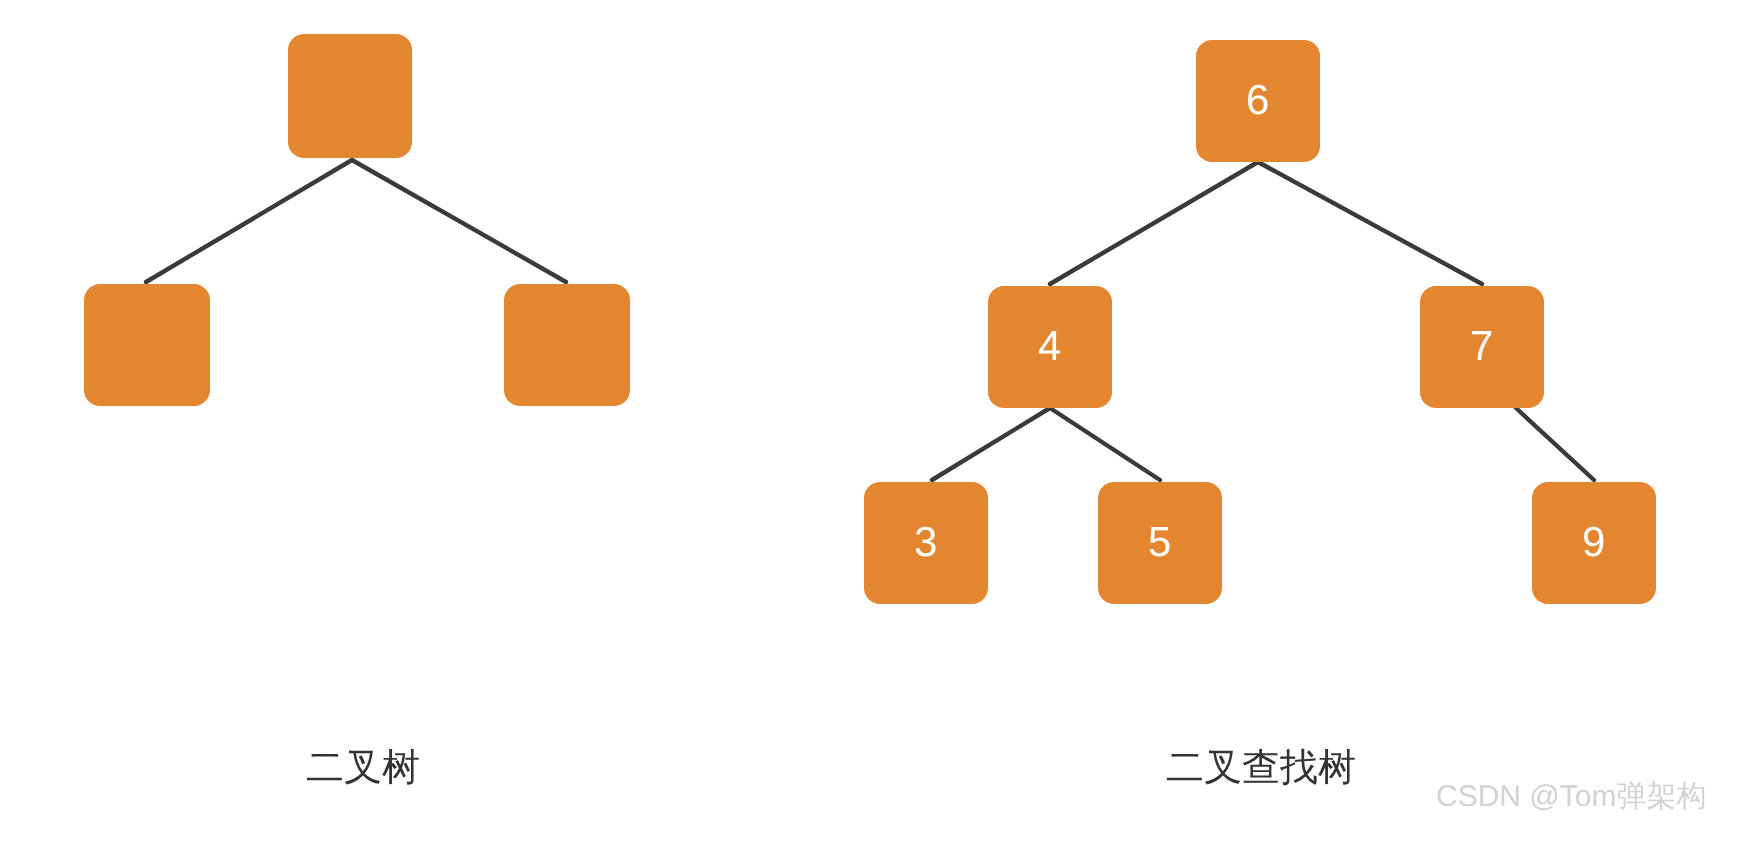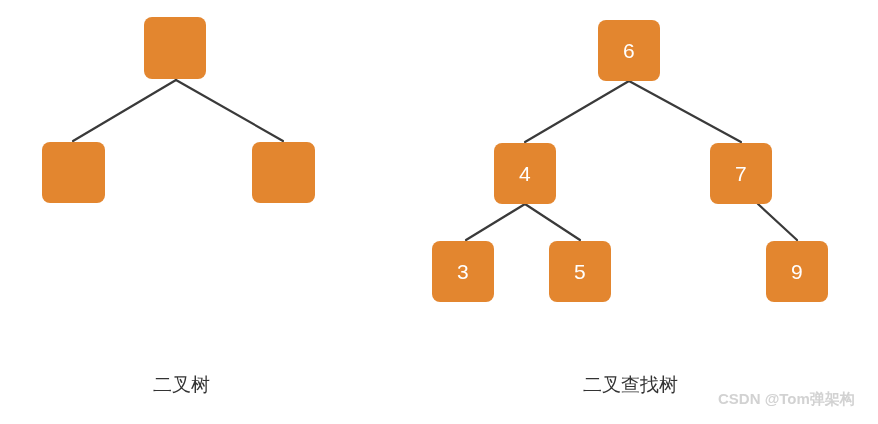--- a/index.html
+++ b/index.html
@@ -49,21 +49,21 @@
     font-size: 19px;
     font-weight: 400;
     line-height: 1;
     white-space: nowrap;
     user-select: none;
   }
   .watermark {
     position: absolute;
     color: #d2d2d2;
     font-size: 15px;
-    font-weight: 700;
+    font-weight: 400;
     line-height: 1;
     white-space: nowrap;
     user-select: none;
   }
 </style>
 </head>
 <body>
 
 <div id="canvas">
   <svg class="edge-layer" id="edge-layer" viewBox="0 0 878 424" xmlns="http://www.w3.org/2000/svg">

